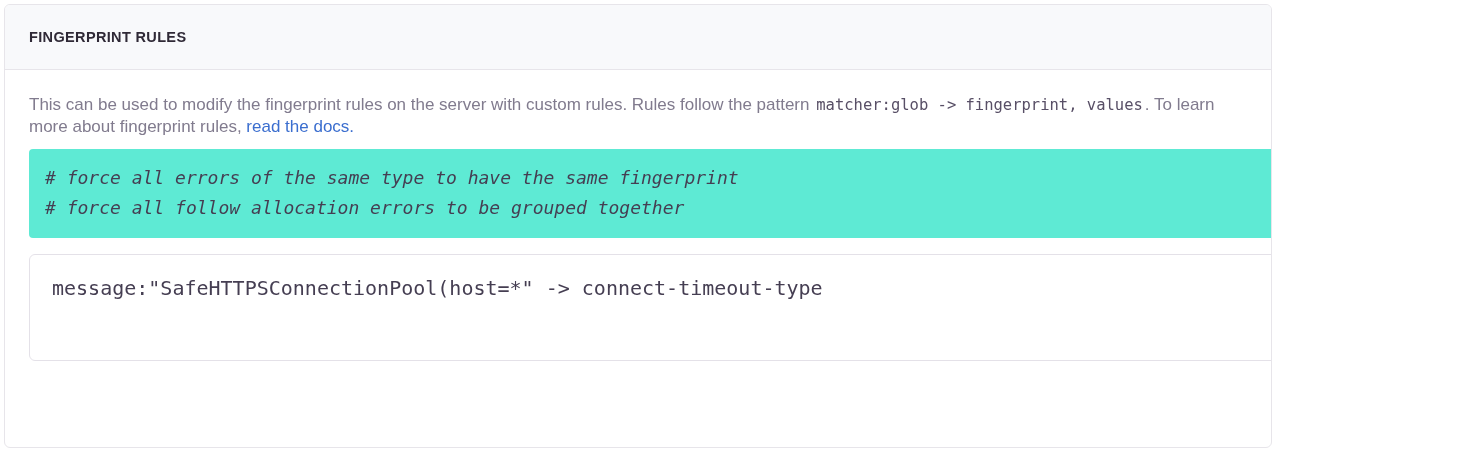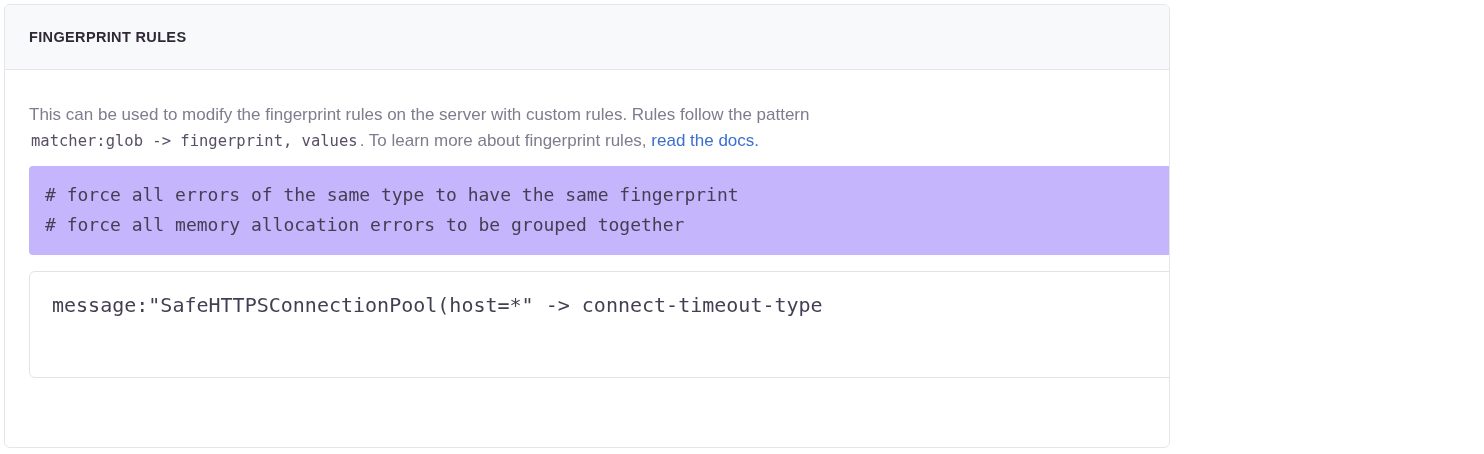--- a/index.html
+++ b/index.html
@@ -11,21 +11,21 @@
     width: 1484px;
     height: 454px;
     font-family: "Liberation Sans", sans-serif;
     overflow: hidden;
   }
 
   .panel {
     position: absolute;
     left: 4px;
     top: 4px;
-    width: 1166px;
+    width: 1268px;
     height: 444px;
     box-sizing: border-box;
     background: #ffffff;
     border: 1px solid #e7e5ea;
     border-radius: 6px;
     overflow: hidden;
   }
 
   .panel-header {
     height: 65px;
@@ -44,46 +44,47 @@
     color: #2f2936;
     text-transform: uppercase;
   }
 
   .panel-body {
     padding: 20px 24px 0 24px;
   }
 
   .description {
     font-size: 17px;
-    line-height: 26px;
+    line-height: 21px;
     color: #817b8e;
-    margin: 12px 0 12px 0;
+    margin: 4px 0 12px 0;
     max-width: 1390px;
   }
 
   .inline-code {
     font-family: "DejaVu Sans Mono", "Liberation Mono", monospace;
     font-size: 15.5px;
     color: #584f66;
     padding: 0 2px;
     white-space: nowrap;
   }
 
   .doc-link {
     color: #3b6ecf;
     text-decoration: none;
   }
 
   .code-block {
-    background: #c4b5fd;
+    background: #5eead4;
     border-radius: 4px;
     padding: 14px 16px 16px 16px;
     margin: 0 0 16px 0;
     width: 1368px;
     box-sizing: border-box;
+    font-style: italic;
   }
 
   .code-line {
     font-family: "DejaVu Sans Mono", "Liberation Mono", monospace;
     font-size: 18px;
     line-height: 29.5px;
     color: #453e52;
     white-space: pre;
   }
 
@@ -115,19 +116,19 @@
   <div class="panel-header">
     <div class="panel-header-title">FINGERPRINT RULES</div>
   </div>
 
   <div class="panel-body">
 
     <p class="description"><span>This can be used to modify the fingerprint rules on the server with custom rules. Rules follow the pattern</span> <code class="inline-code">matcher:glob -&gt; fingerprint, values</code><span>. To learn more about fingerprint rules,</span> <a class="doc-link" href="#">read the docs.</a></p>
 
     <div class="code-block">
       <div class="code-line"># force all errors of the same type to have the same fingerprint</div>
-      <div class="code-line"># force all memory allocation errors to be grouped together</div>
+      <div class="code-line"># force all follow allocation errors to be grouped together</div>
     </div>
 
     <textarea class="rules-textarea" spellcheck="false" placeholder="" style="">message:"SafeHTTPSConnectionPool(host=*" -&gt; connect-timeout-type</textarea>
 
   </div>
 </div>
 
 </body></html>

